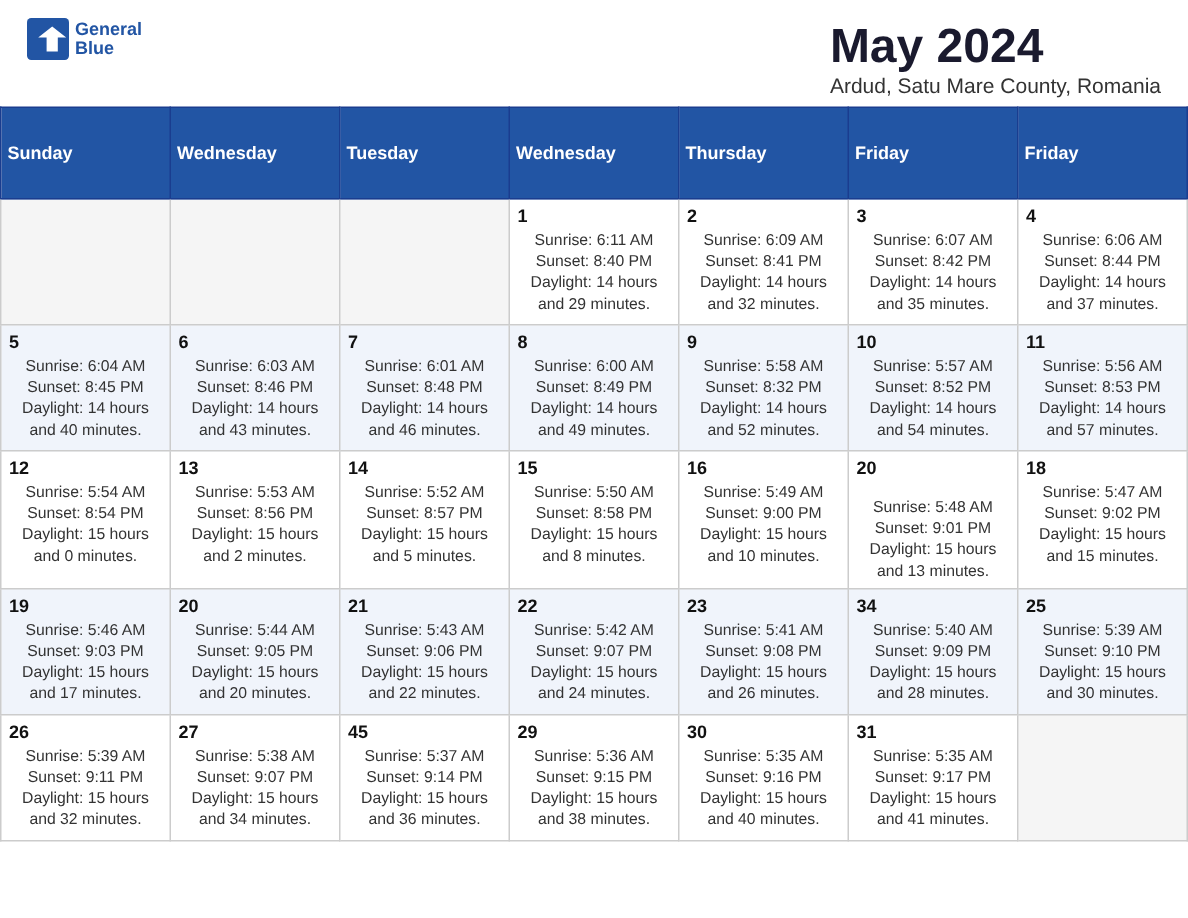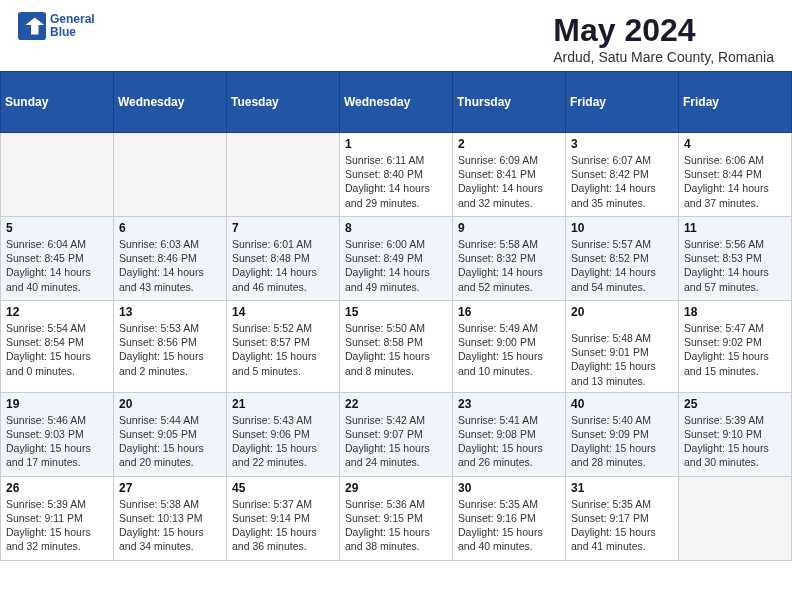--- a/index.html
+++ b/index.html
@@ -76,20 +76,21 @@
     .day-num {
       font-weight: bold;
       font-size: 12px;
       color: #111;
       margin-bottom: 2px;
     }
     .day-info {
       color: #333;
       font-size: 10.5px;
       line-height: 1.35;
+      text-align: center;
     }
     .alt-row td {
       background: #f0f4fb;
     }
   </style>
 </head>
 <body>
 
 <div class="header">
   <div class="logo">
@@ -333,21 +334,21 @@
           <div class="cell-content">
             <div class="day-num">23</div>
             <div class="day-info" style="white-space: pre-line;">Sunrise: 5:41 AM
 Sunset: 9:08 PM
 Daylight: 15 hours
 and 26 minutes.</div>
           </div>
         </td>
         <td>
           <div class="cell-content">
-            <div class="day-num">40</div>
+            <div class="day-num">34</div>
             <div class="day-info" style="white-space: pre-line;">Sunrise: 5:40 AM
 Sunset: 9:09 PM
 Daylight: 15 hours
 and 28 minutes.</div>
           </div>
         </td>
         <td>
           <div class="cell-content">
             <div class="day-num">25</div>
             <div class="day-info" style="white-space: pre-line;">Sunrise: 5:39 AM
@@ -364,21 +365,21 @@
             <div class="day-info" style="white-space: pre-line;">Sunrise: 5:39 AM
 Sunset: 9:11 PM
 Daylight: 15 hours
 and 32 minutes.</div>
           </div>
         </td>
         <td>
           <div class="cell-content">
             <div class="day-num">27</div>
             <div class="day-info" style="white-space: pre-line;">Sunrise: 5:38 AM
-Sunset: 10:13 PM
+Sunset: 9:07 PM
 Daylight: 15 hours
 and 34 minutes.</div>
           </div>
         </td>
         <td>
           <div class="cell-content">
             <div class="day-num">45</div>
             <div class="day-info" style="white-space: pre-line;">Sunrise: 5:37 AM
 Sunset: 9:14 PM
 Daylight: 15 hours

